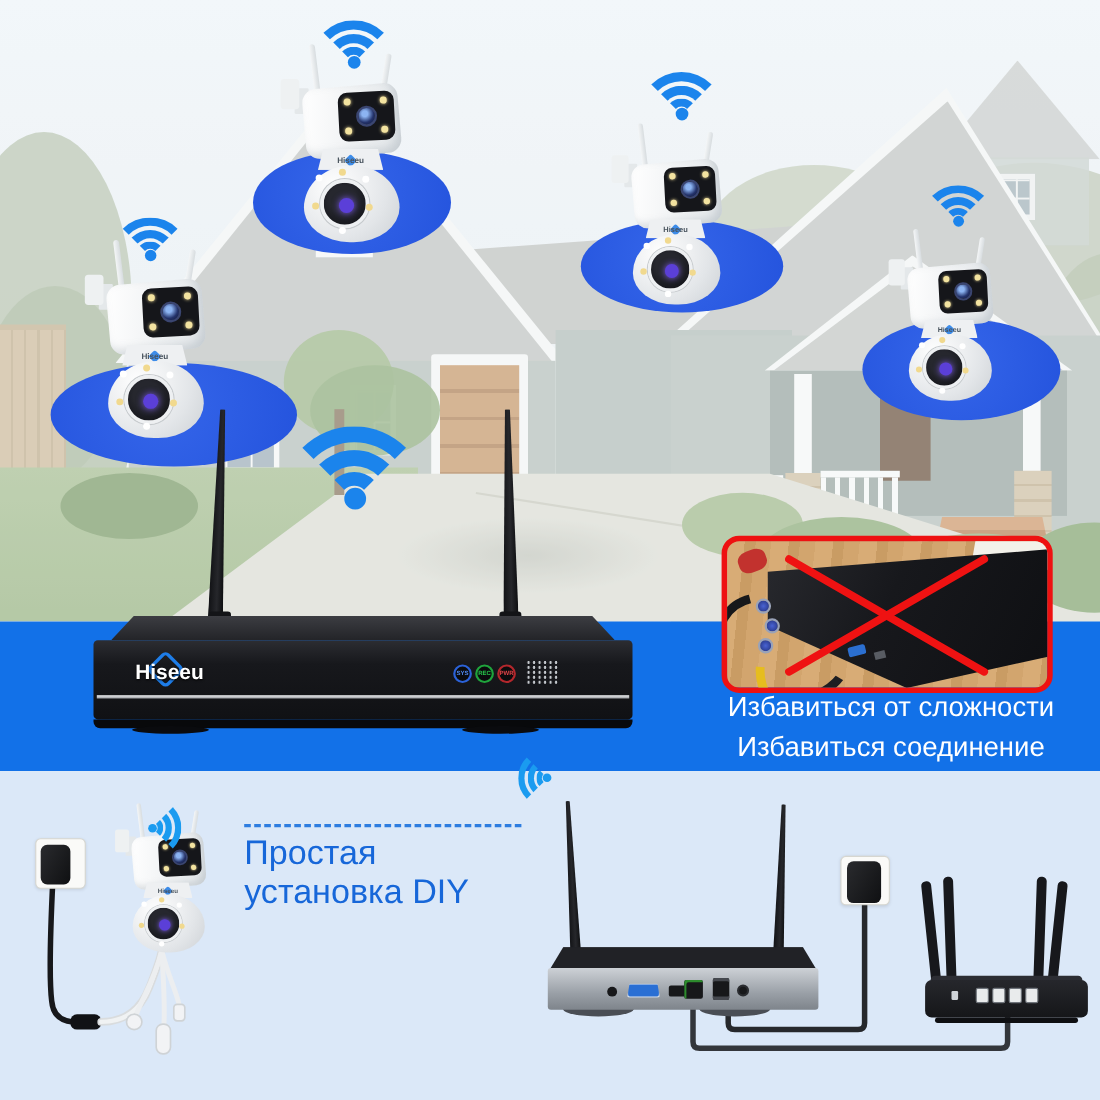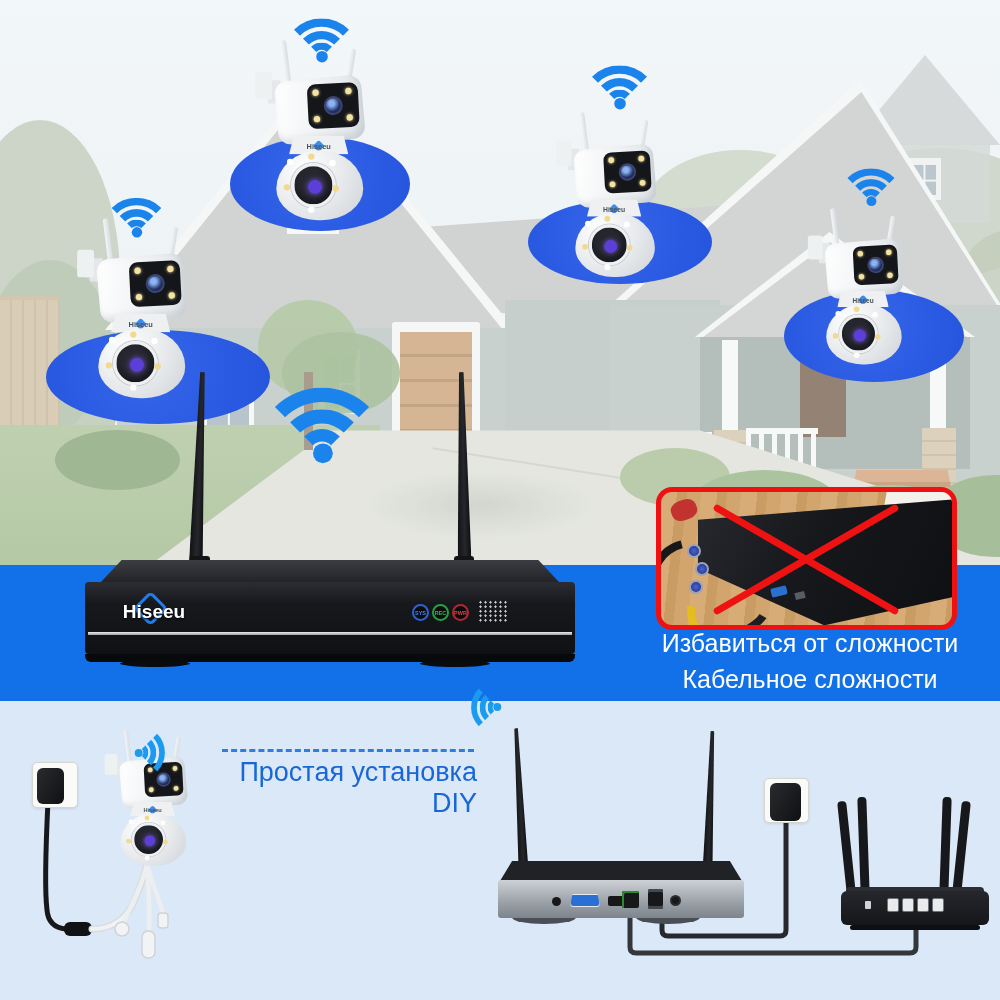--- a/index.html
+++ b/index.html
@@ -332,21 +332,21 @@
     <div style="left:26px;top:72px;width:92px;height:92px;border:8px solid transparent;border-left-color:#e6bd1e;border-radius:50%;transform:rotate(-40deg)"></div>
     <div style="left:8px;top:104px;width:120px;height:62px;border:8px solid transparent;border-bottom-color:#d9b31a;border-radius:50%;transform:rotate(8deg)"></div>
     <div style="left:26px;top:52px;width:14px;height:14px;border-radius:50%;background:radial-gradient(#4963d2,#22307c);border:2px solid #9aa3b8"></div>
     <div style="left:34px;top:70px;width:14px;height:14px;border-radius:50%;background:radial-gradient(#4963d2,#22307c);border:2px solid #9aa3b8"></div>
     <div style="left:28px;top:88px;width:14px;height:14px;border-radius:50%;background:radial-gradient(#4963d2,#22307c);border:2px solid #9aa3b8"></div>
     <div style="left:10px;top:8px;width:26px;height:20px;background:#c2322e;border-radius:40%;transform:rotate(-20deg)"></div>
     <div style="left:39px;top:64px;width:212px;height:7px;background:#ef1212;border-radius:4px;transform:rotate(30deg)"></div>
     <div style="left:39px;top:64px;width:212px;height:7px;background:#ef1212;border-radius:4px;transform:rotate(-30deg)"></div>
   </div>
   <div class="cap-ru" style="left:640px;top:628px;width:340px">Избавиться от сложности</div>
-  <div class="cap-ru" style="left:640px;top:664px;width:340px">Кабельное сложности</div>
+  <div class="cap-ru" style="left:640px;top:664px;width:340px">Избавиться соединение</div>
 
   <svg style="position:absolute;left:0;top:0;width:1000px;height:1000px;pointer-events:none" viewBox="0 0 1000 1000">
     <path d="M48,801 C46,842 44,886 47,910 C48,922 55,928 66,929 L86,930" fill="none" stroke="#17181b" stroke-width="5" stroke-linecap="round"></path>
     <rect x="64" y="922" width="28" height="14" rx="6" fill="#111215"></rect>
     <path d="M92,929 C114,929 128,918 136,897 C141,884 145,874 147,864" fill="none" stroke="#d9dcde" stroke-width="7" stroke-linecap="round"></path>
     <path d="M92,929 C114,929 128,918 136,897 C141,884 145,874 147,864" fill="none" stroke="#f0f2f3" stroke-width="4" stroke-linecap="round"></path>
     <path d="M147,864 C141,890 130,906 124,922" fill="none" stroke="#eceef0" stroke-width="4.5"></path>
     <path d="M147,864 C149,895 150,915 149,932" fill="none" stroke="#eceef0" stroke-width="4.5"></path>
     <path d="M147,864 C153,888 160,900 163,914" fill="none" stroke="#eceef0" stroke-width="4.5"></path>
     <circle cx="122" cy="929" r="7" fill="#f2f3f5" stroke="#cfd3d6" stroke-width="1.5"></circle>
@@ -393,21 +393,21 @@
       <i class="a a3"></i>
       <i class="dot"></i>
     </div>
   <div style="left:222px;top:749px;width:252px;height:0;border-top:3px dashed #2e7de0"></div>
   <div class="wifi" style="left:466px;top:729px;transform:rotate(-90deg) scale(.72);--wc:#1a9bf0">
       <i class="a a1"></i>
       <i class="a a2"></i>
       <i class="a a3"></i>
       <i class="dot"></i>
     </div>
-  <div style="left:222px;top:757px;width:255px;text-align:right;font-size:27px;color:#1767d9">Простая установка DIY</div>
+  <div style="left:222px;top:757px;width:255px;text-align:left;font-size:31px;color:#1767d9">Простая установка DIY</div>
 
   <div class="nvr-ant" style="left:515px;top:728px;width:11px;height:168px;transform:rotate(-3deg)"></div>
   <div class="nvr-ant" style="left:704px;top:731px;width:11px;height:166px;transform:rotate(2deg)"></div>
   <div style="left:498px;top:861px;width:246px;height:66px">
     <div style="left:2px;top:0;width:242px;height:20px;background:#212226;clip-path:polygon(5% 0,95% 0,100% 100%,0 100%)"></div>
     <div style="left:14px;top:50px;width:64px;height:13px;background:#4a4e55;border-radius:50%"></div>
     <div style="left:138px;top:50px;width:64px;height:13px;background:#4a4e55;border-radius:50%"></div>
     <div style="left:0;top:19px;width:246px;height:38px;background:linear-gradient(180deg,#cdd1d6,#9aa0a7 60%,#7e848b);border-radius:3px"></div>
     <div class="port" style="left:54px;top:36px;width:9px;height:9px;border-radius:50%"></div>
     <div style="left:72px;top:33px;width:30px;height:13px;background:#2a6fd4;border:1px solid #e8eaec;border-radius:3px;clip-path:polygon(8% 0,92% 0,100% 100%,0 100%)"></div>

